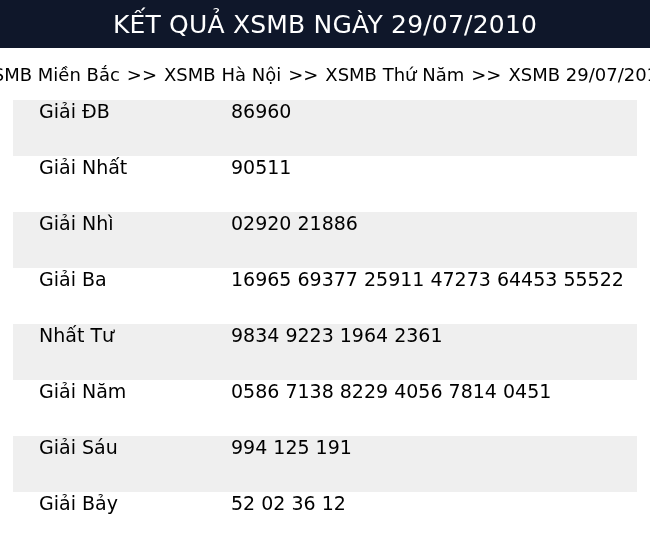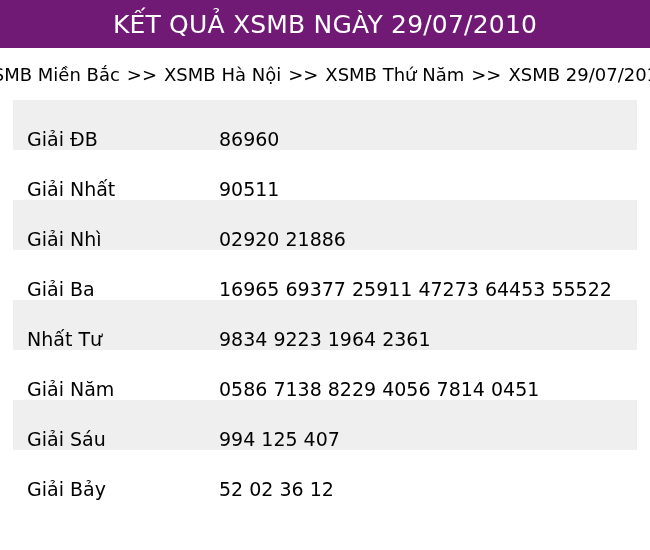--- a/index.html
+++ b/index.html
@@ -7,21 +7,21 @@
   body {
     width: 650px;
     height: 550px;
     background: #ffffff;
     color: #000000;
     font-family: "DejaVu Sans", sans-serif;
     overflow: hidden;
   }
   .topbar {
     height: 48px;
-    background: #701a75;
+    background: #0f172a;
     display: flex;
     align-items: center;
     justify-content: center;
   }
   .topbar h1 {
     margin: 0;
     color: #ffffff;
     font-size: 25px;
     font-weight: 500;
     letter-spacing: 0.2px;
@@ -36,24 +36,24 @@
     white-space: nowrap;
   }
   .breadcrumb a {
     color: #000000;
     text-decoration: none;
     cursor: pointer;
   }
   .crumb-sep { margin: 0 7px; }
   .results { margin: 0 13px; }
   .prize-row {
-    height: 50px;
+    height: 56px;
     display: flex;
-    align-items: flex-end;
-    padding-left: 14px;
+    align-items: flex-start;
+    padding-left: 26px;
     font-size: 19px;
   }
   .prize-row:nth-child(odd) { background: #efefef; }
   .prize-label { width: 192px; flex: none; }
   .prize-nums { white-space: nowrap; }
   footer {
     margin-top: 18px;
     text-align: center;
     font-size: 17px;
   }
@@ -97,21 +97,21 @@
     <div class="prize-row">
       <span class="prize-label">Nhất Tư</span>
       <span class="prize-nums">9834 9223 1964 2361</span>
     </div>
     <div class="prize-row">
       <span class="prize-label">Giải Năm</span>
       <span class="prize-nums">0586 7138 8229 4056 7814 0451</span>
     </div>
     <div class="prize-row">
       <span class="prize-label">Giải Sáu</span>
-      <span class="prize-nums">994 125 407</span>
+      <span class="prize-nums">994 125 191</span>
     </div>
     <div class="prize-row">
       <span class="prize-label">Giải Bảy</span>
       <span class="prize-nums">52 02 36 12</span>
     </div>
   </main>
 
 
 </div>
 

